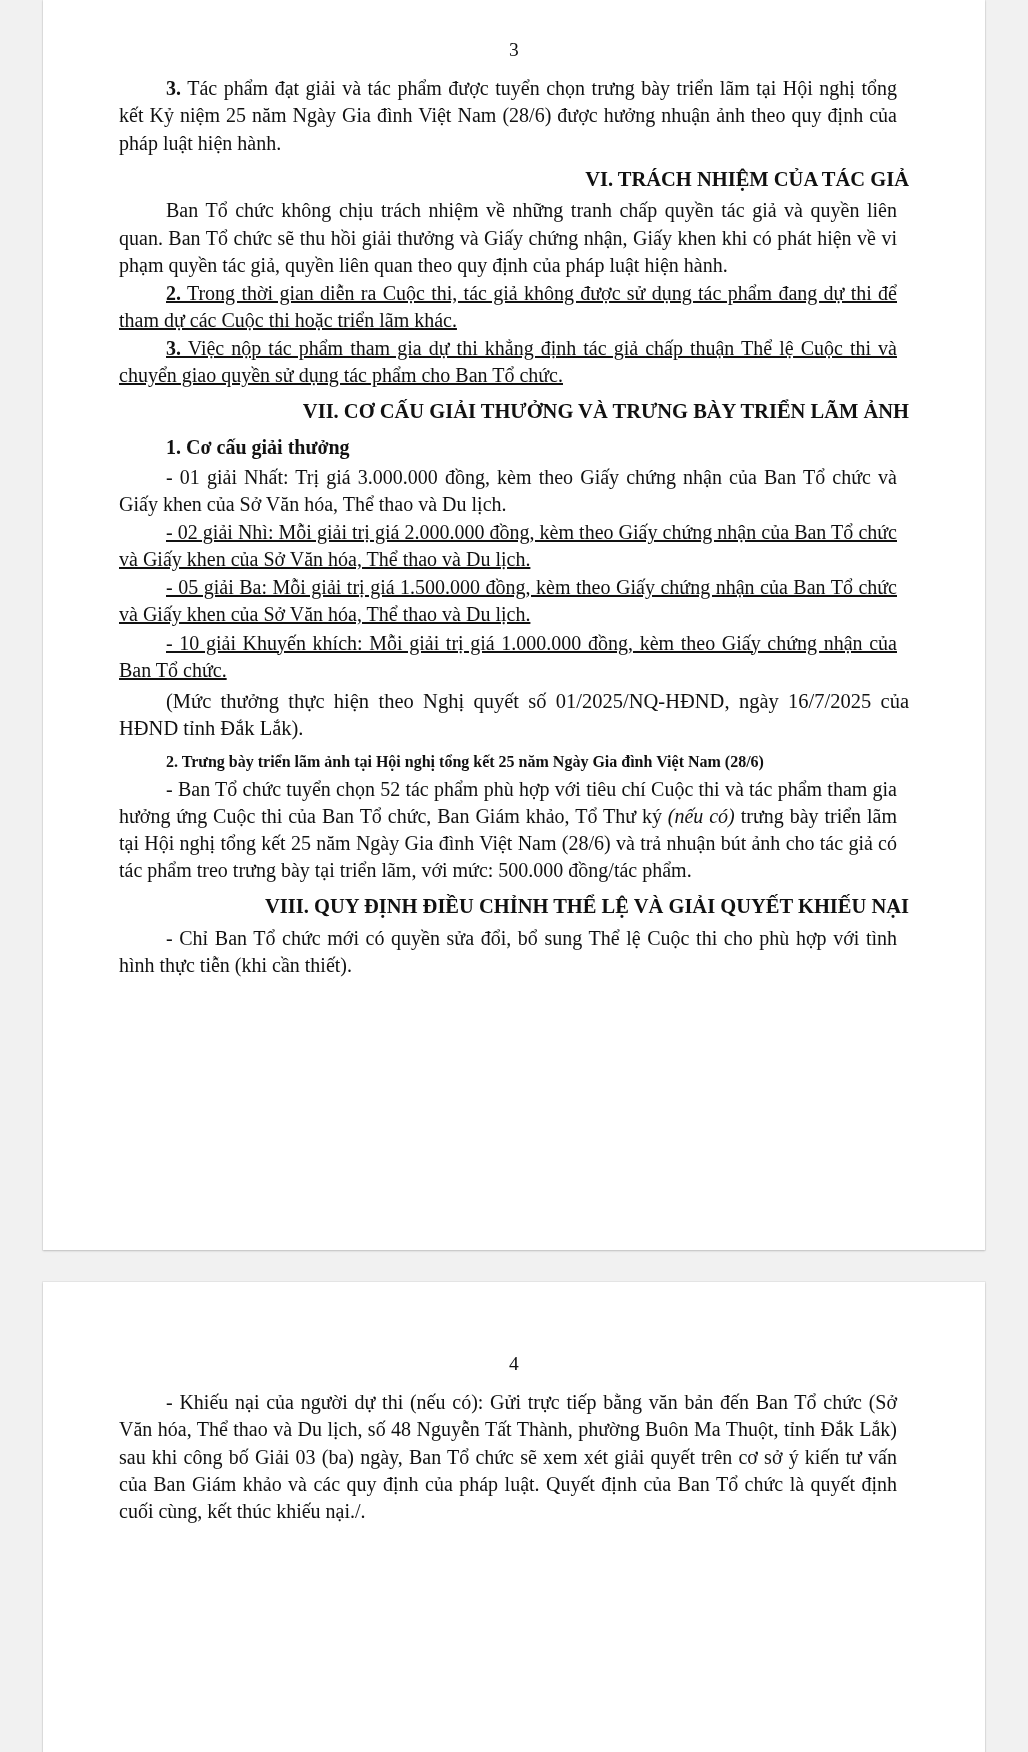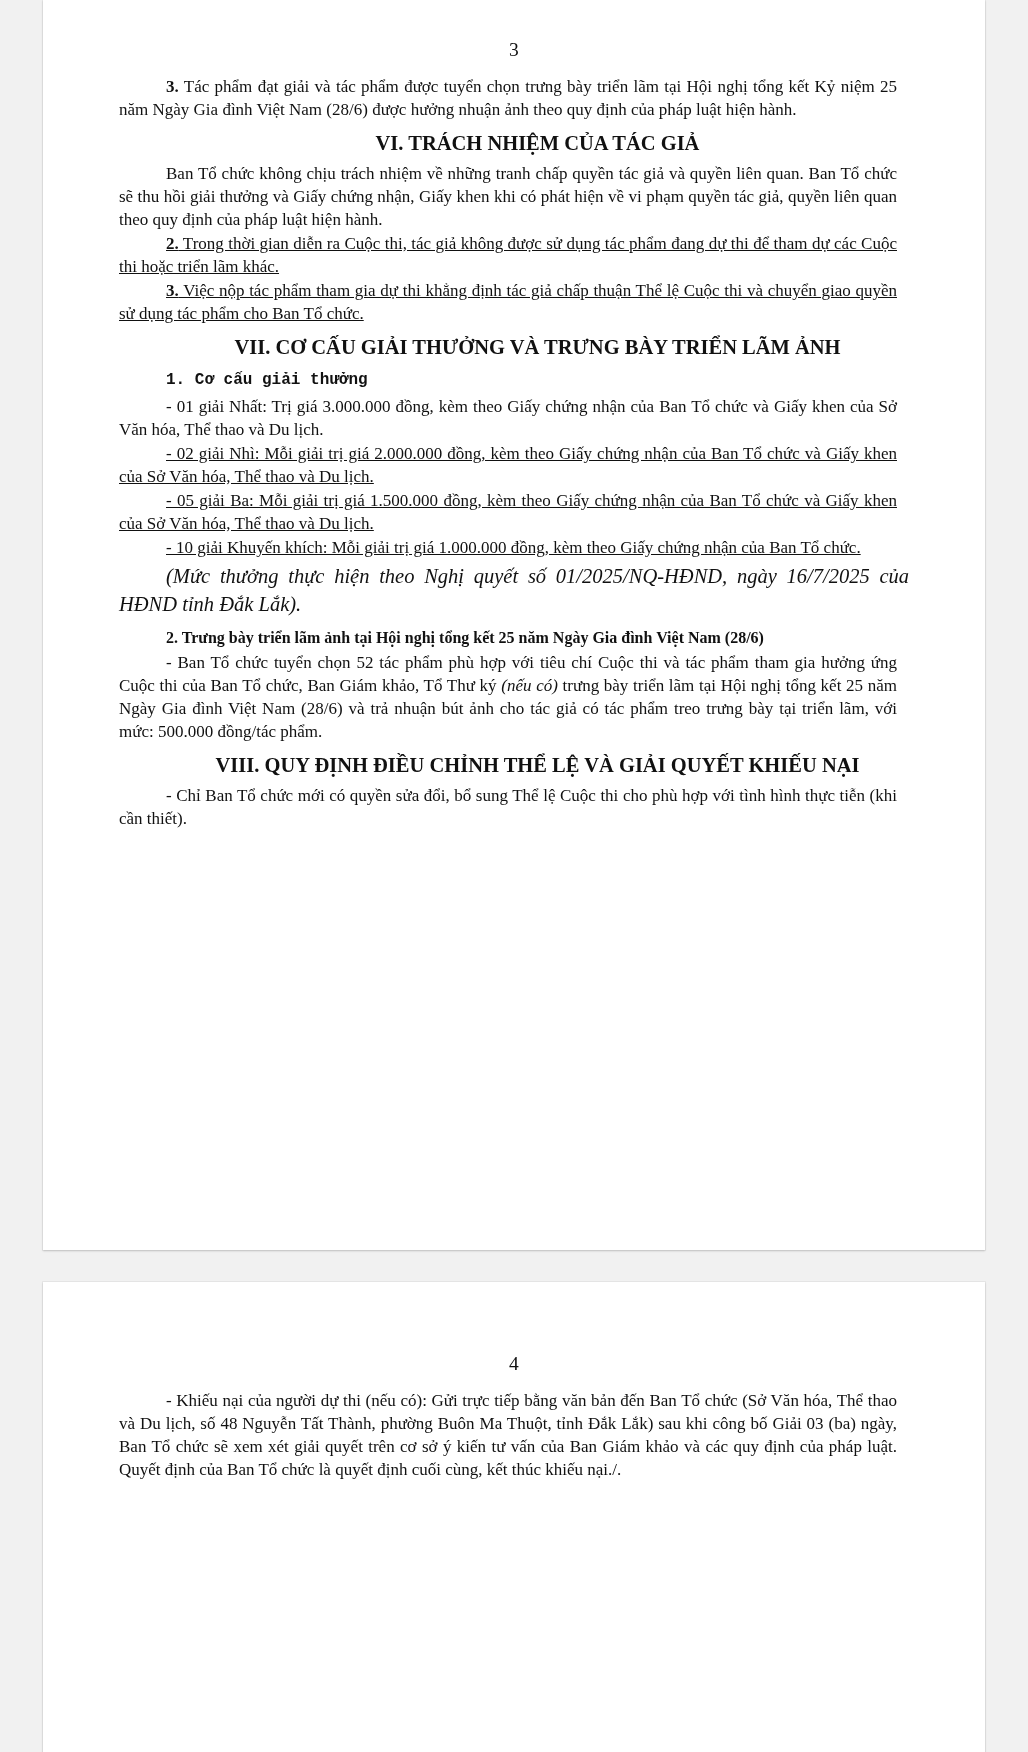--- a/index.html
+++ b/index.html
@@ -48,61 +48,59 @@
     letter-spacing: 0.2px;
   }
   .page-two .page-number {
     padding-top: 32px;
   }
   .body-block {
     margin-top: 14px;
   }
   p.para {
     margin: 0 12px 0 0;
-    font-size: 17px;
+    font-size: 20px;
     line-height: 1.355;
     text-align: justify;
     text-justify: inter-word;
     text-indent: 47px;
     hyphens: none;
   }
   p.para + p.para {
     margin-top: 1px;
     text-decoration: underline;
   }
   p.heading {
     margin: 9px 0 4px 0;
     font-size: 20.5px;
     line-height: 1.355;
     font-weight: bold;
     text-indent: 47px;
-    text-align: center;
+    text-align: right;
   }
   p.subheading {
     margin: 8px 0 3px 0;
-    font-size: 16px;
+    font-size: 20px;
     line-height: 1.355;
     font-weight: bold;
     text-indent: 47px;
     text-align: left;
-    font-family: Liberation Mono, monospace;
   }
   p.subheading-wrap {
     margin: 8px 0 3px 0;
     font-size: 16px;
     line-height: 1.355;
     font-weight: bold;
     text-indent: 47px;
     text-align: justify;
   }
   p.italic-note {
     margin: 4px 0 0 0;
     font-size: 20.5px;
     line-height: 1.355;
-    font-style: italic;
     text-indent: 47px;
     text-align: justify;
   }
   p.para i, p.para em { font-style: italic; }
   .lead-num { font-weight: bold; }
 </style>
 </head>
 <body>
 
 <div id="viewer">

